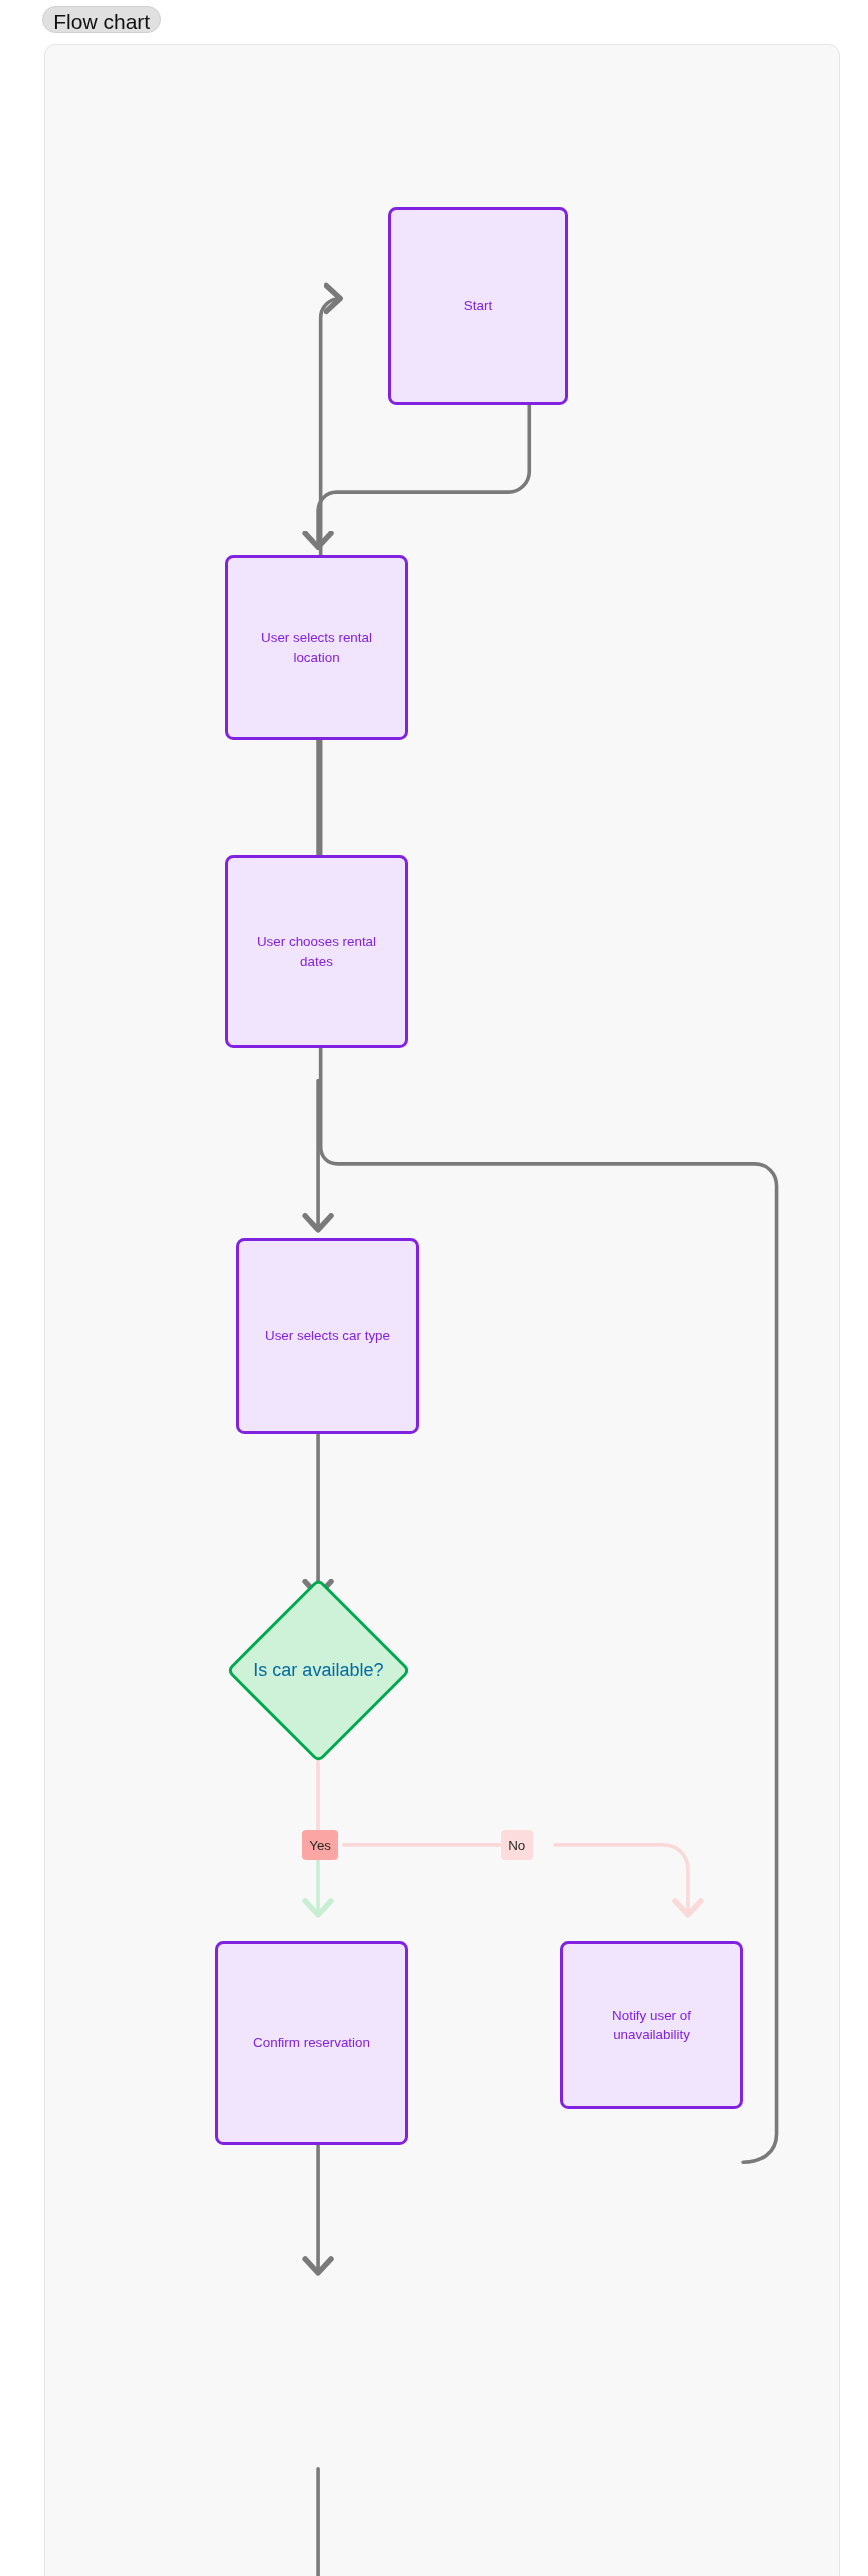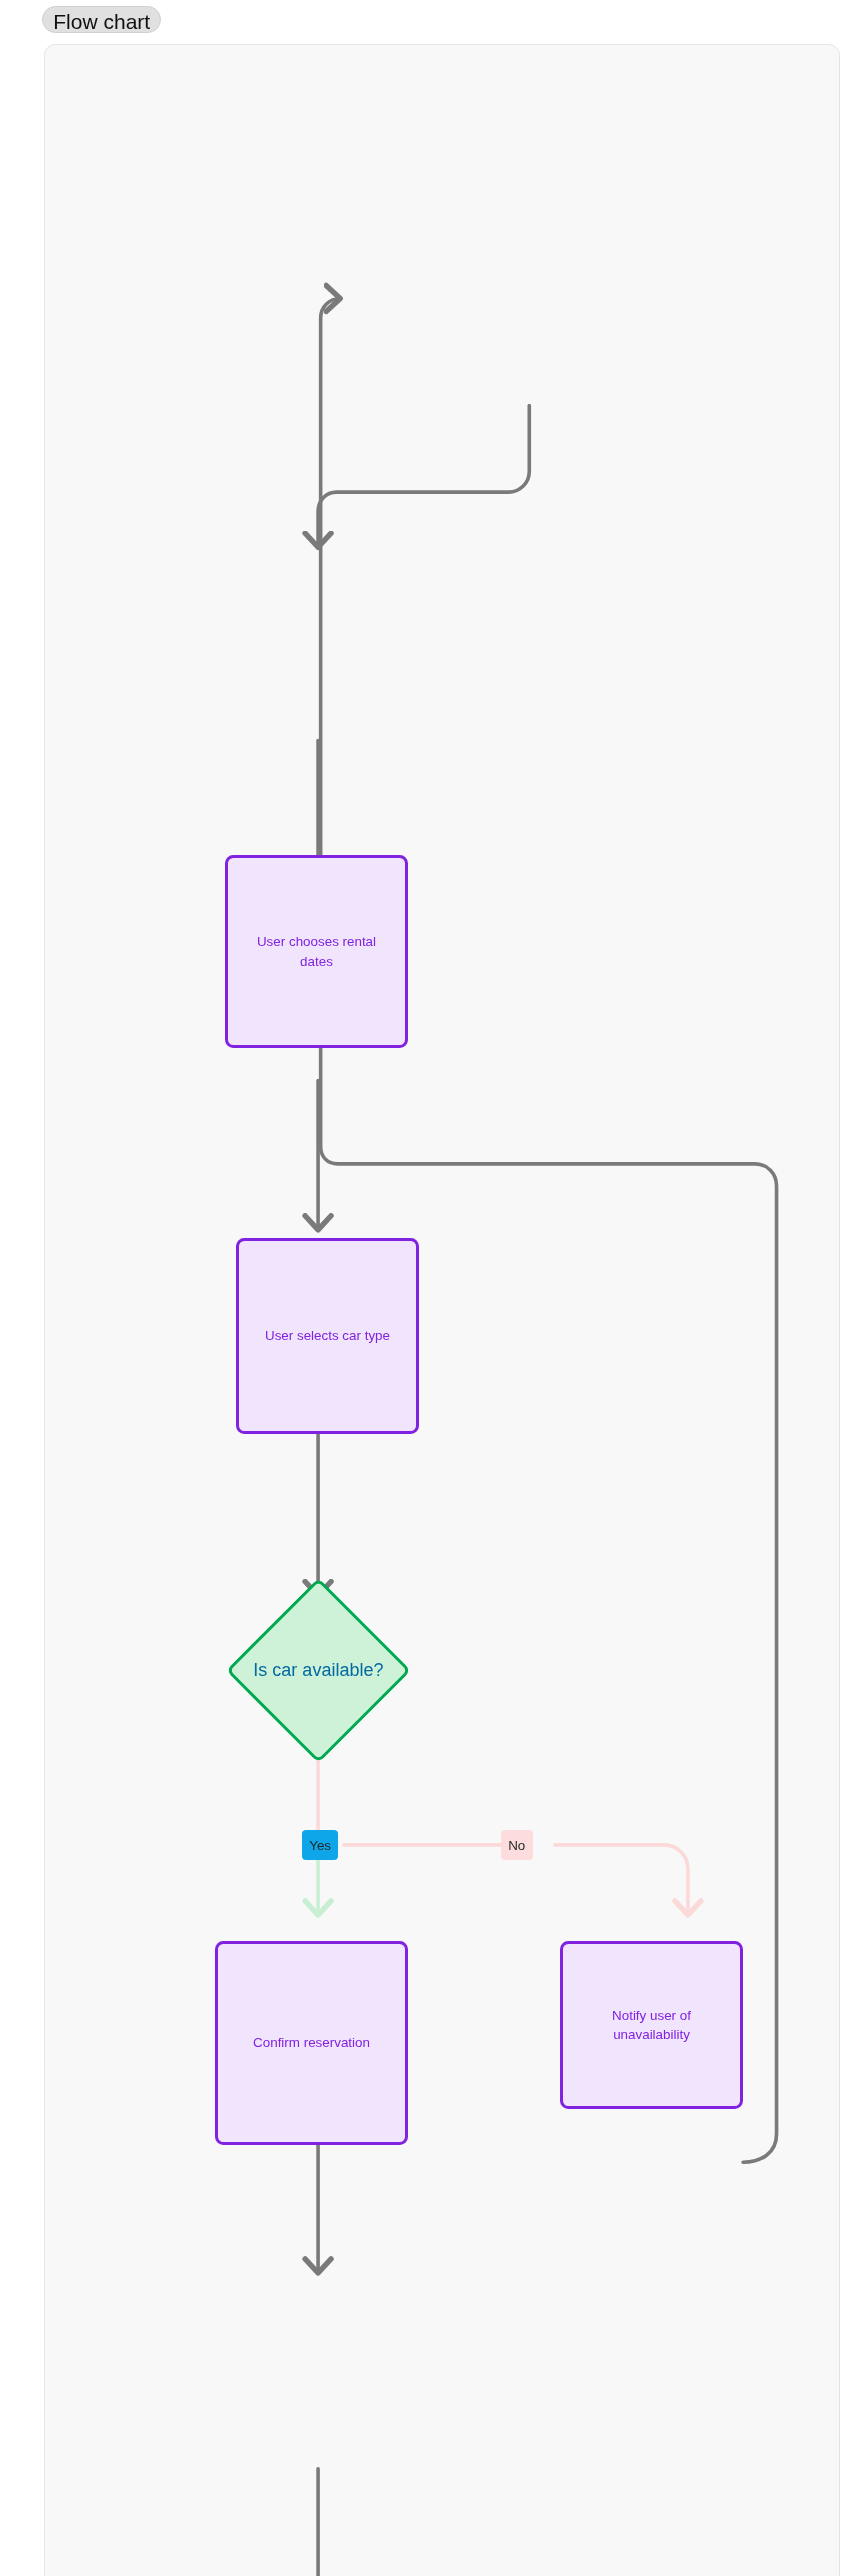--- a/index.html
+++ b/index.html
@@ -112,21 +112,21 @@
     box-sizing: border-box;
     display: flex;
     align-items: center;
     justify-content: center;
     border-radius: 4.1px;
     font-size: 13.4px;
     color: #1f2621;
     padding: 0 7.2px;
     height: 30px;
   }
-  .edge-label-yes { background: #0ea5e9; }
+  .edge-label-yes { background: #fca5a5; }
   .edge-label-no  { background: #fcdcdc; }
 </style>
 </head>
 <body>
 
 <div id="page">
 
   <div id="flowchart-tab">
     <span>Flow chart</span>
   </div>
@@ -168,21 +168,27 @@
 
         <path d="M990,3494 L1200,3494 C1228,3494 1248,3514 1248,3542 L1248,3630" stroke="#fbd9d9" stroke-width="7" marker-end="url(#arrow-pink)"></path>
 
         <path d="M530,4075 L530,4325" stroke="#7a7a7a" stroke-width="7" marker-end="url(#arrow-gray)"></path>
 
         <path d="M530,4705 L530,4965" stroke="#7a7a7a" stroke-width="7" marker-end="url(#arrow-gray)"></path>
 
       </g>
     </svg>
 
-
+    <div class="node node-process" style="left:343px; top:162px; width:180px; height:198px;">
+      <span>Start</span>
+    </div>
+
+    <div class="node node-process" style="left:180px; top:510px; width:183px; height:185px;">
+      <span>User selects rental location</span>
+    </div>
 
     <div class="node node-process" style="left:180px; top:810px; width:183px; height:193px;">
       <span>User chooses rental dates</span>
     </div>
 
     <div class="node node-process" style="left:180px; top:1193px; width:183px; height:196px;margin-left:11px;">
       <span>User selects car type</span>
     </div>
 
     <div class="decision-wrap" style="left:208px; top:1560px;">

